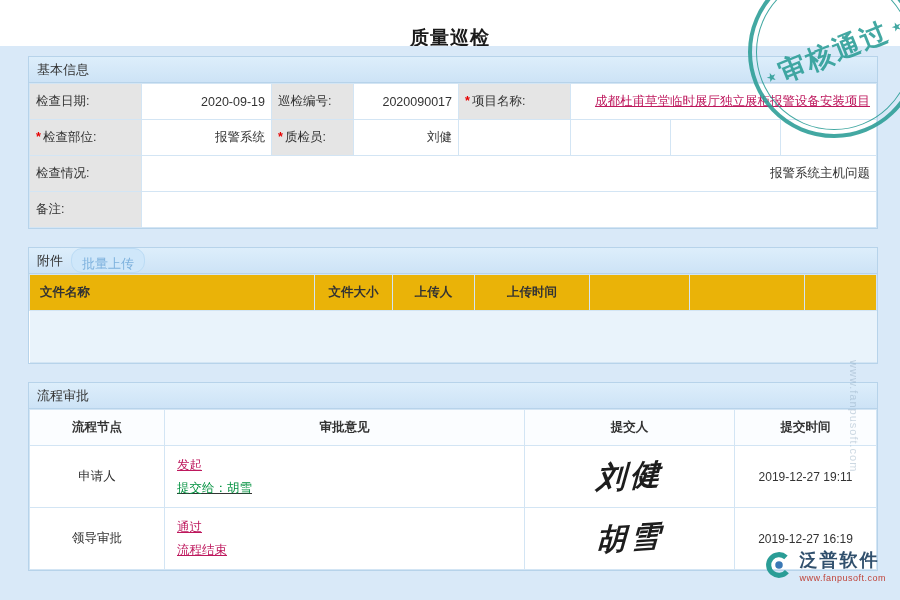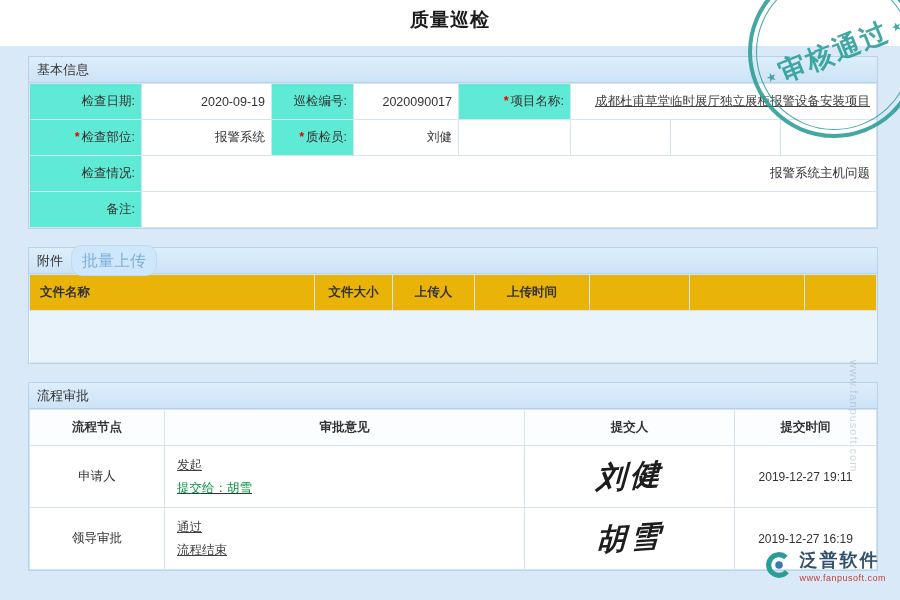--- a/index.html
+++ b/index.html
@@ -5,48 +5,48 @@
   * { box-sizing: border-box; }
   html,body { margin:0; padding:0; }
   body {
     width:900px; height:600px; overflow:hidden;
     font-family:"Liberation Sans","DejaVu Sans",sans-serif;
     background:#ffffff; color:#333;
   }
   .page { position:relative; width:900px; height:600px; overflow:hidden; }
 
   .titlebar { height:46px; background:#fff; text-align:center; }
-  .titlebar h1 { margin:0; padding-top:7px; font-size:19px; color:#1b1b1b; letter-spacing:1px; }
+  .titlebar h1 { margin:0; padding-top:25px; font-size:19px; color:#1b1b1b; letter-spacing:1px; }
 
   .content {
     position:absolute; top:46px; left:0; right:0; bottom:0;
     background:#d9e9f8; padding:10px 22px 0 28px;
   }
 
   .box { background:#fff; border:1px solid #b7d3ea; margin-bottom:18px; }
   .box-header {
     height:26px; line-height:25px; padding-left:8px;
     background:linear-gradient(#ddeefb,#cde3f6);
     border-bottom:1px solid #b7d3ea;
     font-size:13px; color:#333;
-    display:flex; align-items:center; gap:8px;
+    display:flex; gap:8px;
   }
 
   table { width:100%; border-collapse:collapse; table-layout:fixed; font-size:12.5px; color:#333; }
   td { border:1px solid #d3e5f4; height:36px; padding:0 6px; overflow:hidden; white-space:nowrap; }
-  .lbl { background:#5eead4; text-align:right; color:#333;margin-left:8px; }
+  .lbl { background:#e5e5e5; text-align:left; color:#333;margin-left:8px; }
   .val { background:#fff; text-align:right;border-radius:14px; }
   .req { color:#e60000; margin-right:2px; font-weight:bold; }
 
-  a.green-link { color:#404040; text-decoration:underline; cursor:pointer; }
+  a.green-link { color:#be185d; text-decoration:underline; cursor:pointer; }
   .green-text { color:#00913f;margin-top:37px; }
 
   .btn-upload {
     display:inline-block; padding:2px 10px; border-radius:11px;
-    background:#cfe7fa; color:#7db1dd; font-size:16px;
+    background:#cfe7fa; color:#7db1dd; font-size:13px;
     border:1px solid #bcdcf5; cursor:pointer;
   }
 
   
   .attach-head td { background:#eab308; font-weight:bold; text-align:center; }
   .attach-head td:first-child { text-align:left; padding-left:10px; }
   .attach-empty td { background:#e9f3fb; height:52px; border-left:none; border-right:none; }
 
   
   .appr-head td { background:#fbfdff; font-weight:bold; text-align:center;margin-left:32px; }

